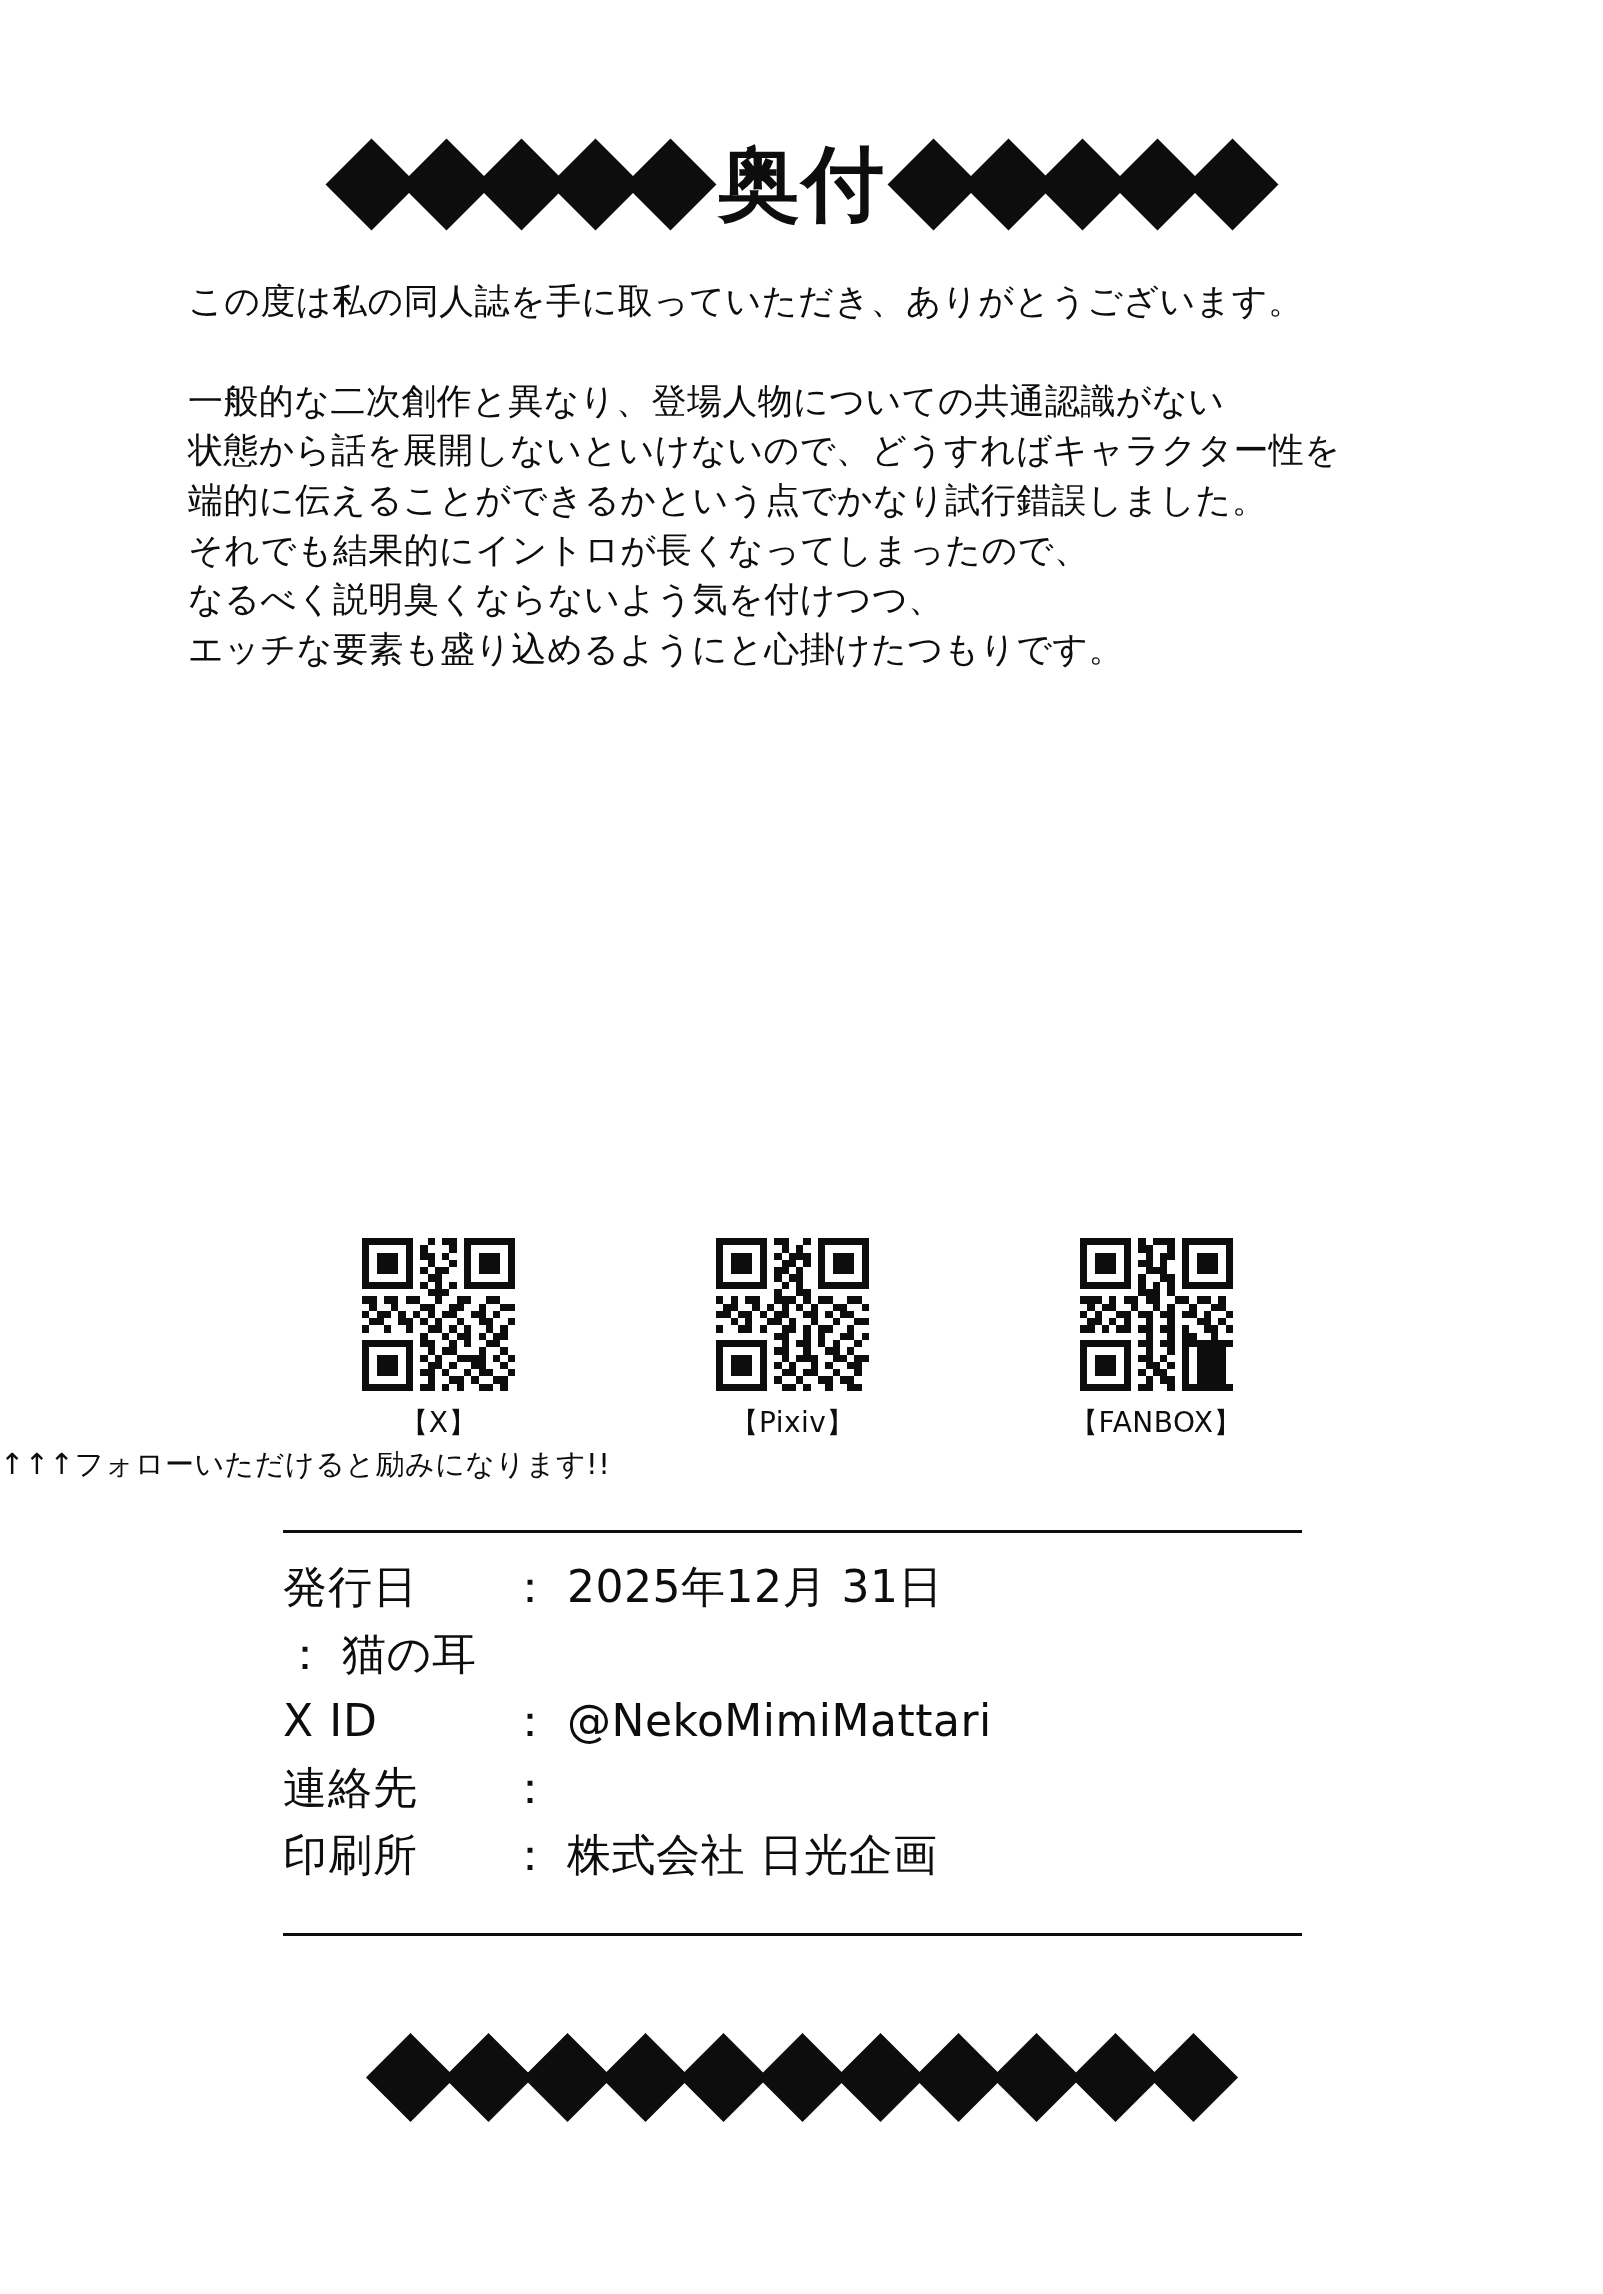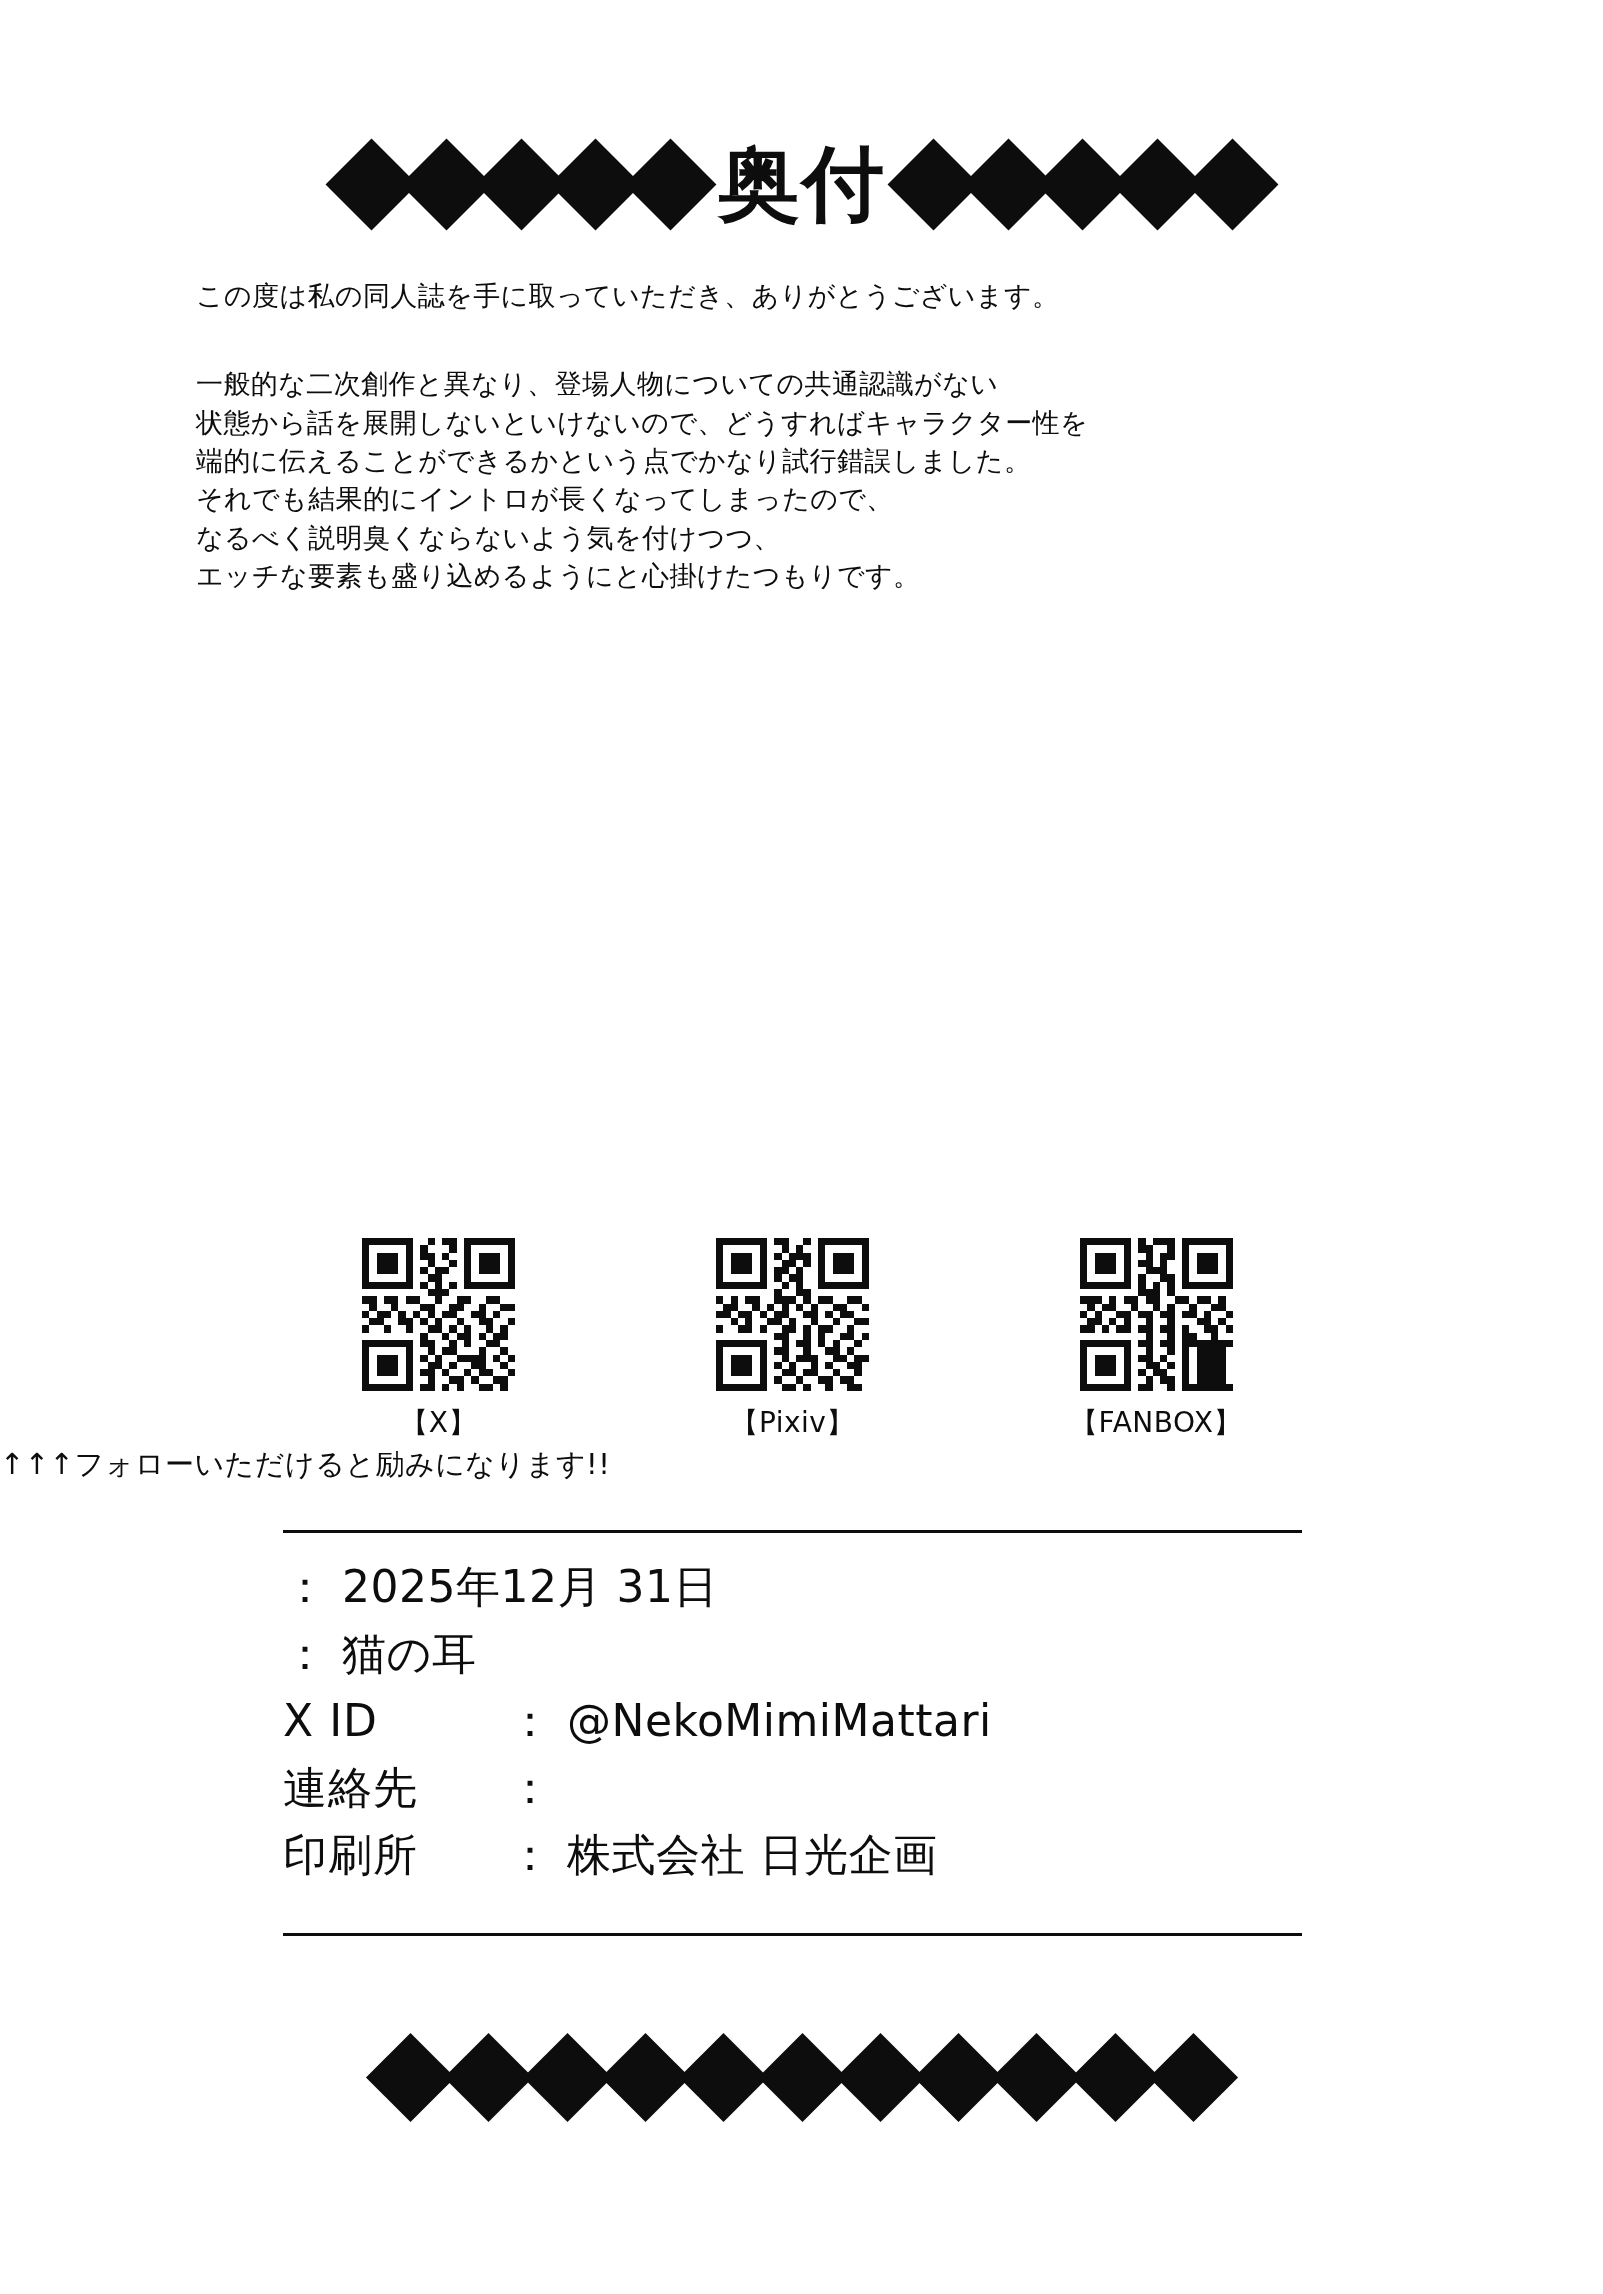--- a/index.html
+++ b/index.html
@@ -51,24 +51,24 @@
   }
 
   
   .body-wrap {
     position: absolute;
     top: 277px;
     left: 180px;
     width: 1271px;
   }
   .para {
-    font-size: 27px;
+    font-size: 35px;
     line-height: 1.42;
     letter-spacing: 0.4px;
-    margin: 0 0 36px 16px;
+    margin: 0 0 36px 8px;
     font-family: "DejaVu Sans", "Liberation Sans", sans-serif;
     white-space: pre-line;
   }
   .para.first { margin-bottom: 50px; }
 
   
   .qr-row {
     position: absolute;
     top: 1238px;
     left: 0;
@@ -612,20 +612,21 @@
     </div>
 
   </div>
 
   <div class="follow-note">↑↑↑フォローいただけると励みになります!!</div>
 
   <div class="rule rule-top"></div>
 
   <div class="colophon">
     <div class="colo-row">
+      <span class="colo-label">発行日</span>
       <span class="colo-colon">：</span>
       <span class="colo-value">2025年12月 31日</span>
     </div>
     <div class="colo-row">
       <span class="colo-colon">：</span>
       <span class="colo-value">猫の耳</span>
     </div>
     <div class="colo-row">
       <span class="colo-label">X ID</span>
       <span class="colo-colon">：</span>

